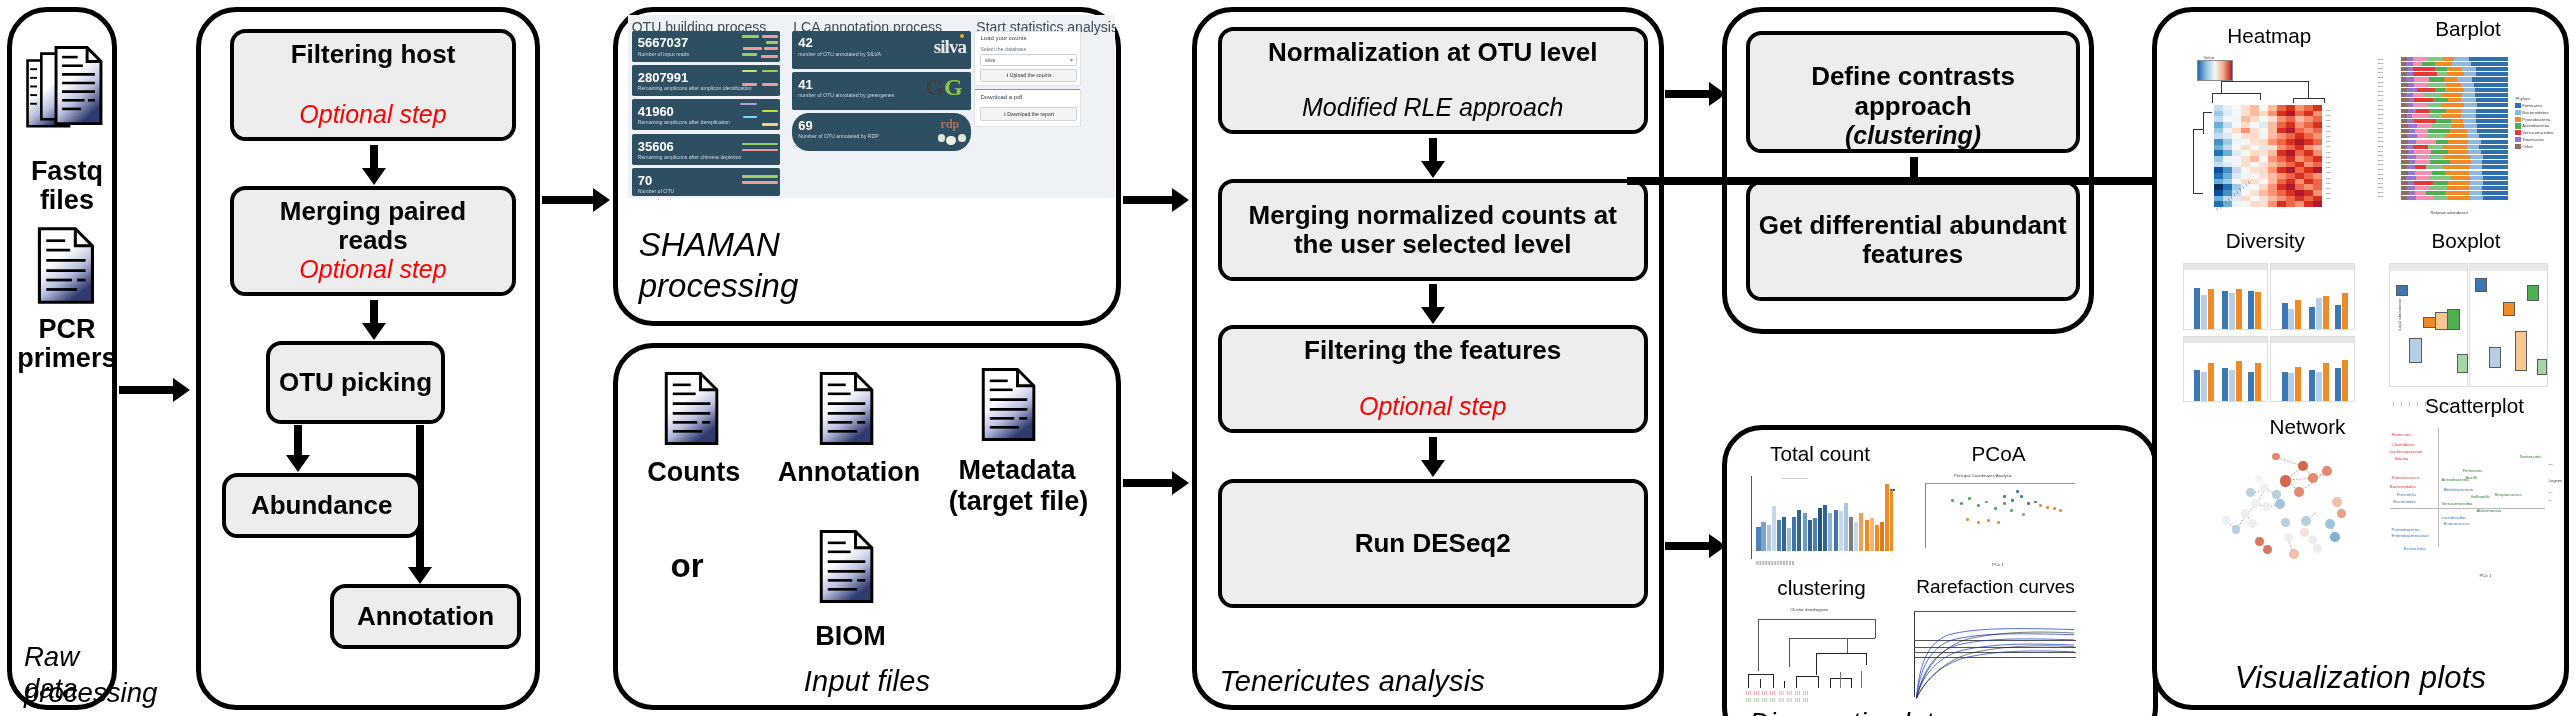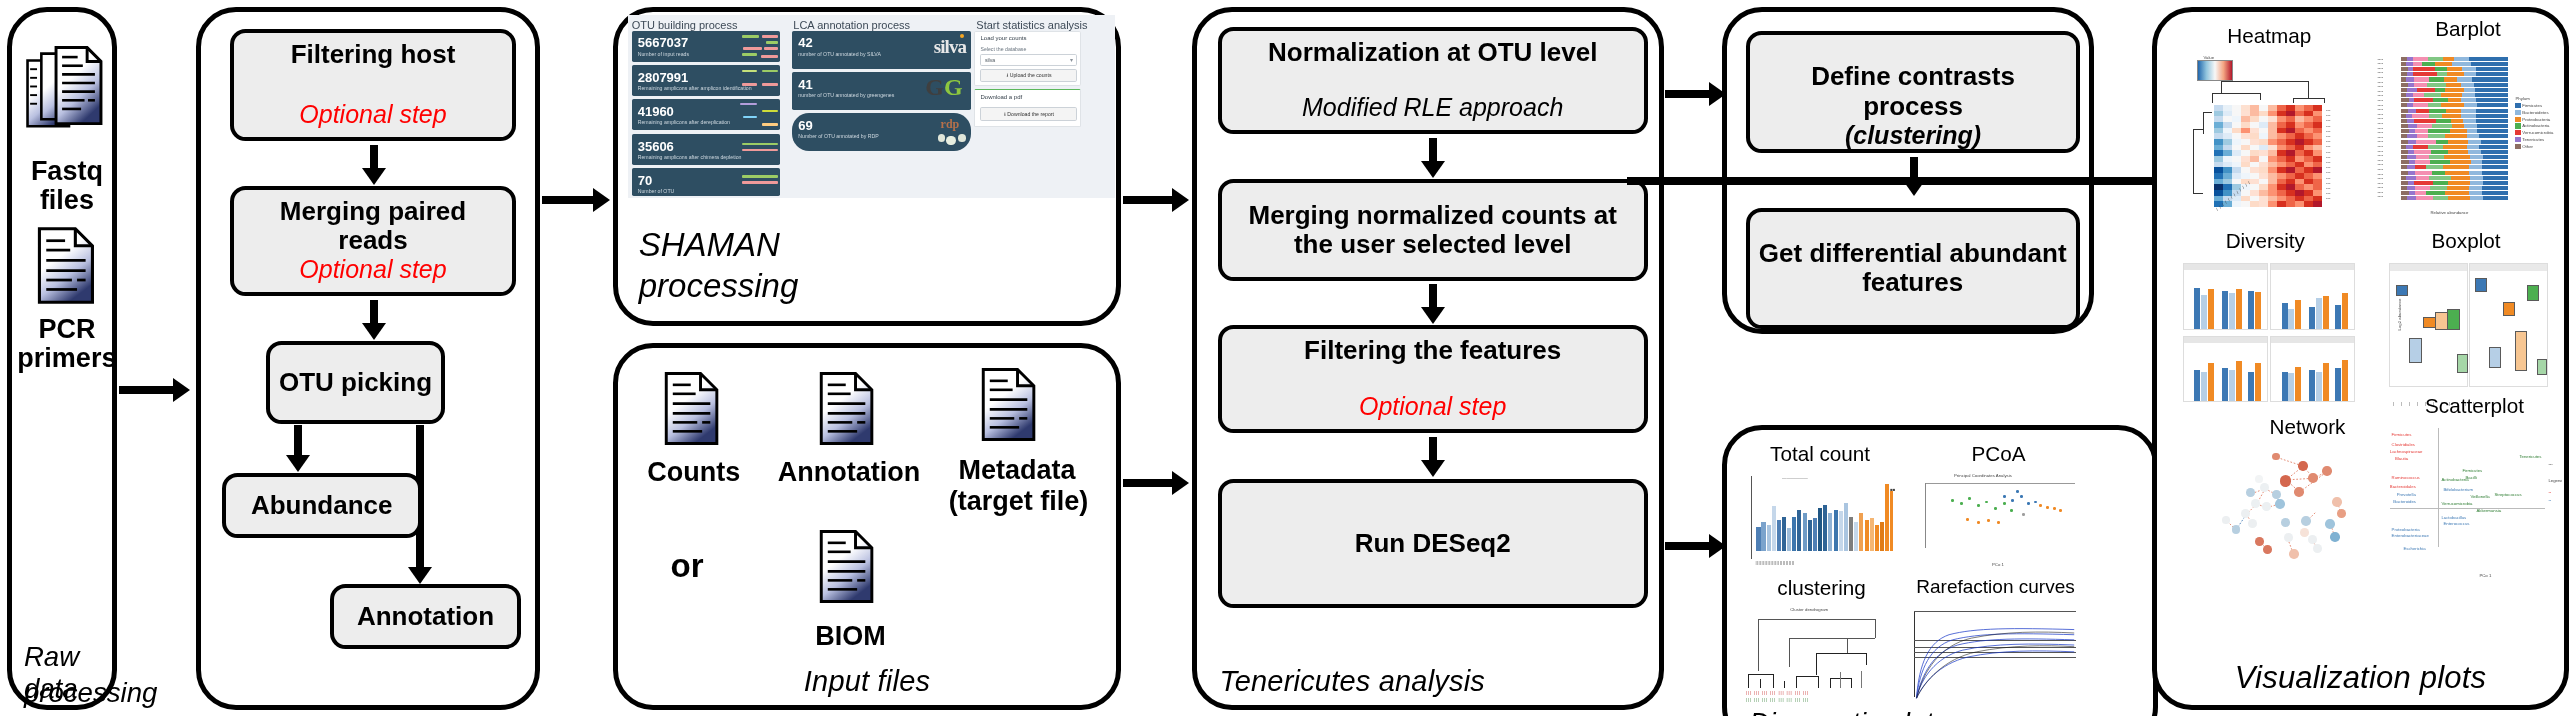--- a/index.html
+++ b/index.html
@@ -88,21 +88,21 @@
   .plain-h{position:absolute;background:#000;height:7.7px;}
   .icon-label{
     text-align:center;font-weight:bold;font-size:27px;color:#000;line-height:1.08;
   }
 
   
   .shaman-shot{
     position:absolute;background:#eef1f5;overflow:hidden;
   }
   .sh-colhead{
-    position:absolute;font-size:11px;color:#3d4a57;white-space:nowrap;text-align:center;
+    position:absolute;font-size:14px;color:#3d4a57;white-space:nowrap;text-align:center;
   }
   .sh-card{
     position:absolute;background:#2e4e62;border-radius:1.7px;overflow:hidden;
   }
   .sh-num{position:absolute;left:6px;top:4.3px;color:#fff;font-weight:bold;font-size:13px;}
   .sh-desc{position:absolute;left:6px;top:20px;color:#cfd9e0;font-size:5.2px;white-space:nowrap;}
   .sparkline{position:absolute;}
   .spark-bar{position:absolute;height:2.6px;border-radius:0.9px;}
   .sh-panel{position:absolute;background:#fff;border:0.9px solid #dfe3e7;border-radius:1.7px;}
   .sh-panel-top{border-top:1.7px solid #5cb85c;}
@@ -448,26 +448,26 @@
 
     <div class="panel-caption left">Tenericutes analysis</div>
   </div>
 
   <div class="arrow-h" style="left:1665px;top:90px;width:45px;"></div>
   <div class="arrow-h" style="left:1665px;top:542px;width:45px;"></div>
 
   <div class="panel" style="left:1722px;top:6.9px;width:372px;height:327px;">
 
     <div class="step" style="left:19px;top:19px;width:334px;height:122px;">
-      <div class="step-title" style="margin-top:20.7px;">Define contrasts process</div>
+      <div class="step-title" style="margin-top:20.7px;">Define contrasts approach</div>
       <div class="step-sub boldital" style="margin-top:1.7px;margin-bottom:auto;">(clustering)</div>
     </div>
     <div class="arrow-v" style="left:183px;top:145px;height:22.4px;"></div>
 
-    <div class="step center-v" style="left:19px;top:196px;width:334px;height:121px;padding-left:8px;">
+    <div class="step center-v" style="left:19px;top:168px;width:334px;height:121px;padding-left:8px;">
       <div class="step-title">Get differential abundant features</div>
     </div>
   </div>
 
   <div class="plain-h" style="left:1627px;top:177px;width:542px;"></div>
   <div class="plain-v" style="left:1624px;top:177px;height:0px;"></div>
   <div class="arrow-h" style="left:2101px;top:177px;width:67px;"></div>
 
   <div class="panel" style="left:1722px;top:387px;width:436px;height:322px;margin-top:38px;">
 

